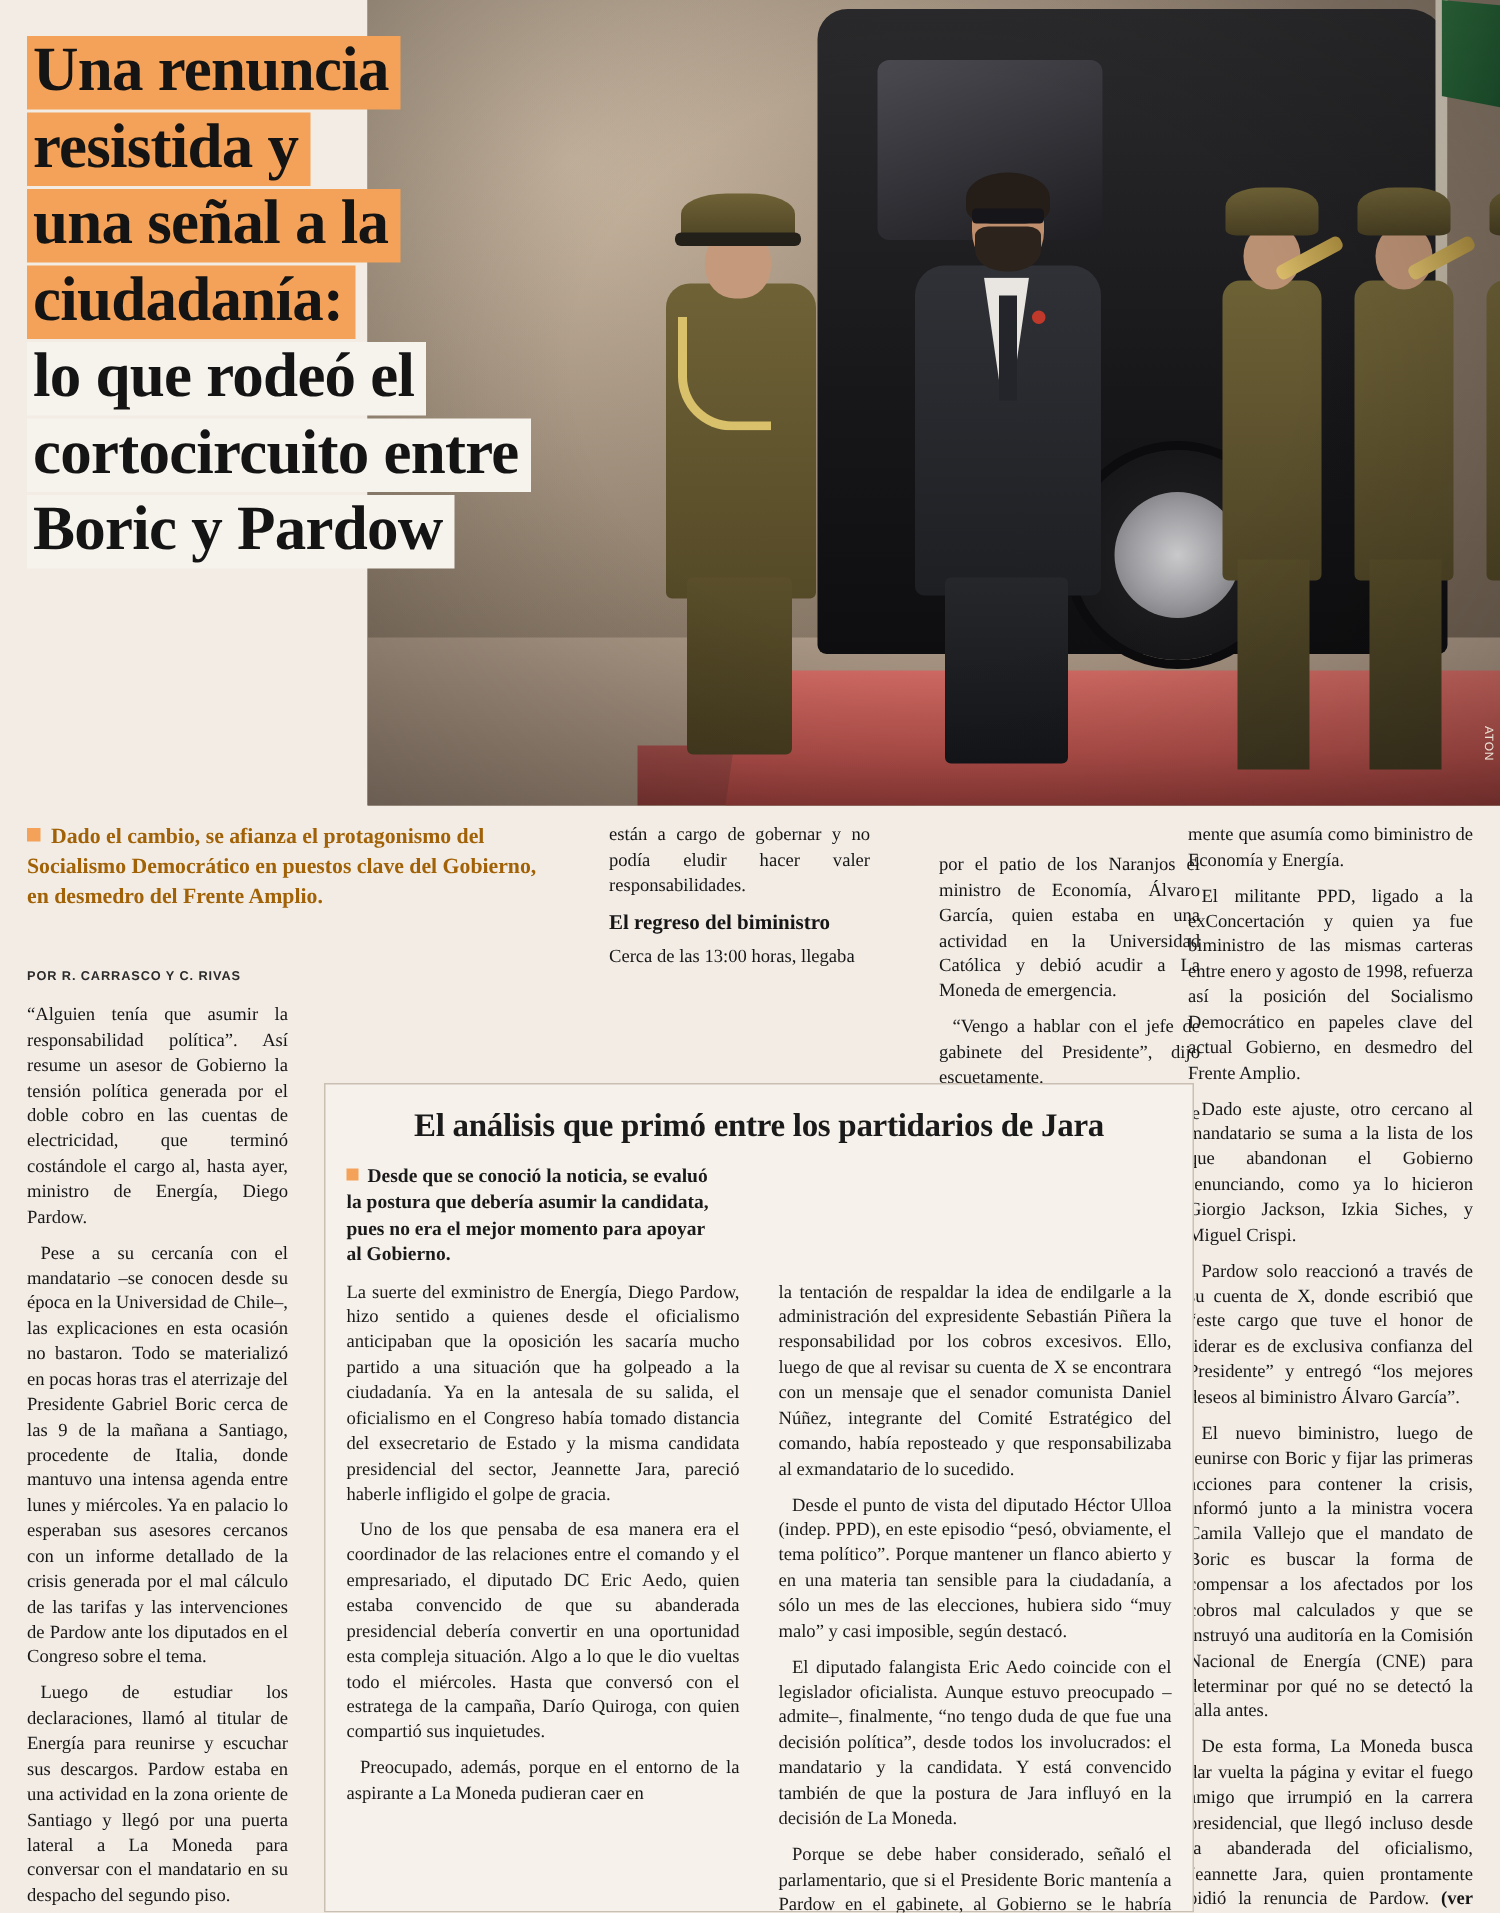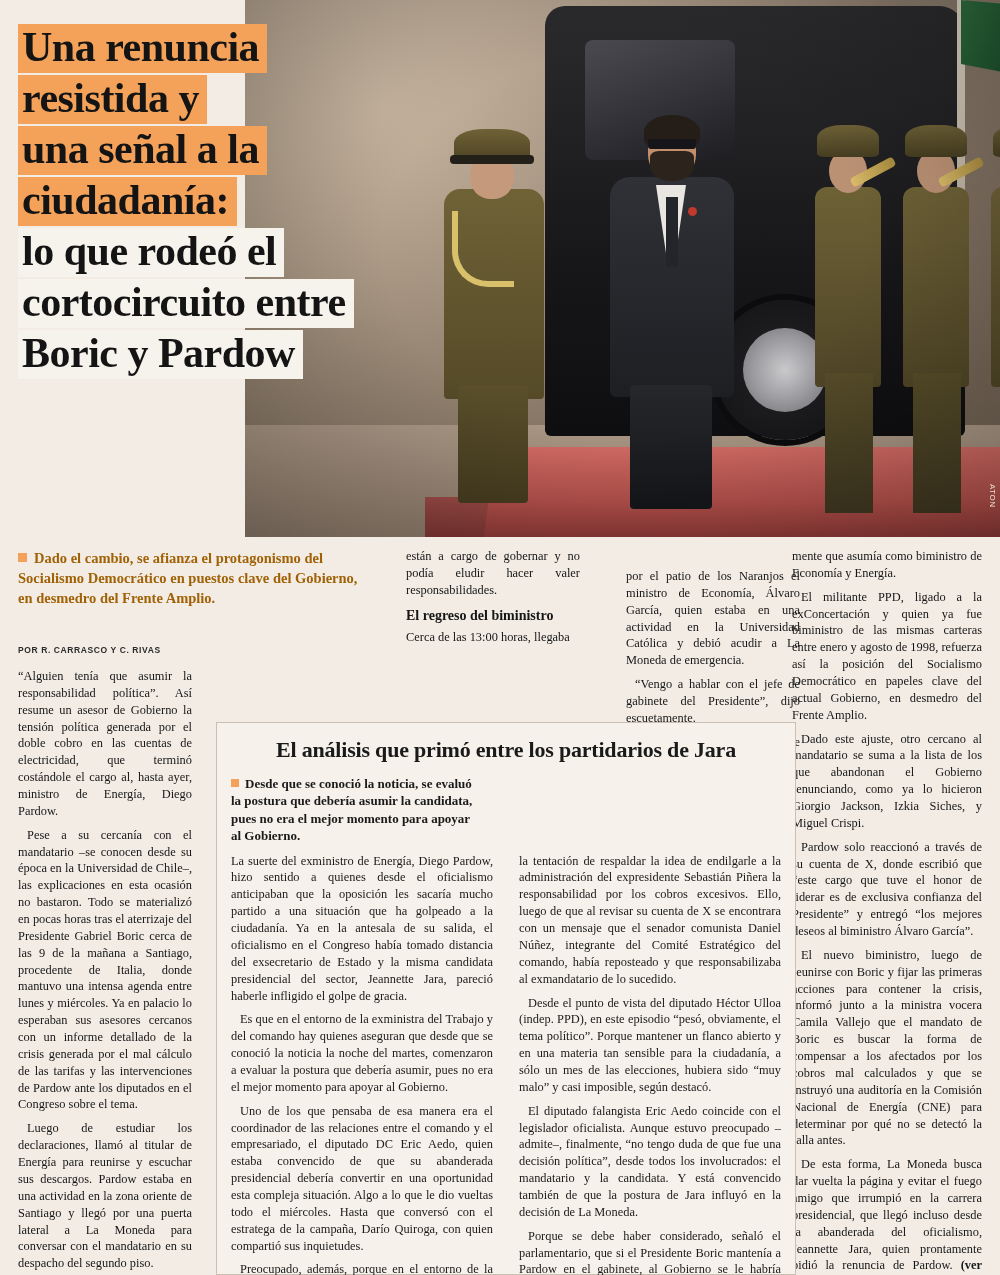--- a/index.html
+++ b/index.html
@@ -543,21 +543,20 @@
   </div>
 
   <div class="inset">
     <h2>El análisis que primó entre los partidarios de Jara</h2>
     <div class="inset-lead">
       <span class="sq"></span><span>Desde que se conoció la noticia, se evaluó la postura que debería asumir la candidata, pues no era el mejor momento para apoyar al Gobierno.</span>
     </div>
     <div class="inset-cols">
       <div class="inset-col a">
         <p>La suerte del exministro de Energía, Diego Pardow, hizo sentido a quienes desde el oficialismo anticipaban que la oposición les sacaría mucho partido a una situación que ha golpeado a la ciudadanía. Ya en la antesala de su salida, el oficialismo en el Congreso había tomado distancia del exsecretario de Estado y la misma candidata presidencial del sector, Jeannette Jara, pareció haberle infligido el golpe de gracia.</p>
-        <p>Es que en el entorno de la exministra del Trabajo y del comando hay quienes aseguran que desde que se conoció la noticia la noche del martes, comenzaron a evaluar la postura que debería asumir, pues no era el mejor momento para apoyar al Gobierno.</p>
         <p>Uno de los que pensaba de esa manera era el coordinador de las relaciones entre el comando y el empresariado, el diputado DC Eric Aedo, quien estaba convencido de que su abanderada presidencial debería convertir en una oportunidad esta compleja situación. Algo a lo que le dio vueltas todo el miércoles. Hasta que conversó con el estratega de la campaña, Darío Quiroga, con quien compartió sus inquietudes.</p>
         <p>Preocupado, además, porque en el entorno de la aspirante a La Moneda pudieran caer en</p>
       </div>
       <div class="inset-col b">
         <p>la tentación de respaldar la idea de endilgarle a la administración del expresidente Sebastián Piñera la responsabilidad por los cobros excesivos. Ello, luego de que al revisar su cuenta de X se encontrara con un mensaje que el senador comunista Daniel Núñez, integrante del Comité Estratégico del comando, había reposteado y que responsabilizaba al exmandatario de lo sucedido.</p>
         <p>Desde el punto de vista del diputado Héctor Ulloa (indep. PPD), en este episodio “pesó, obviamente, el tema político”. Porque mantener un flanco abierto y en una materia tan sensible para la ciudadanía, a sólo un mes de las elecciones, hubiera sido “muy malo” y casi imposible, según destacó.</p>
         <p>El diputado falangista Eric Aedo coincide con el legislador oficialista. Aunque estuvo preocupado –admite–, finalmente, “no tengo duda de que fue una decisión política”, desde todos los involucrados: el mandatario y la candidata. Y está convencido también de que la postura de Jara influyó en la decisión de La Moneda.</p>
         <p>Porque se debe haber considerado, señaló el parlamentario, que si el Presidente Boric mantenía a Pardow en el gabinete, al Gobierno se le habría producido una “dura derrota política”. Las señales de los parlamentarios oficialistas y de la candidata estaban claras, insistió.</p>
 
       </div>

